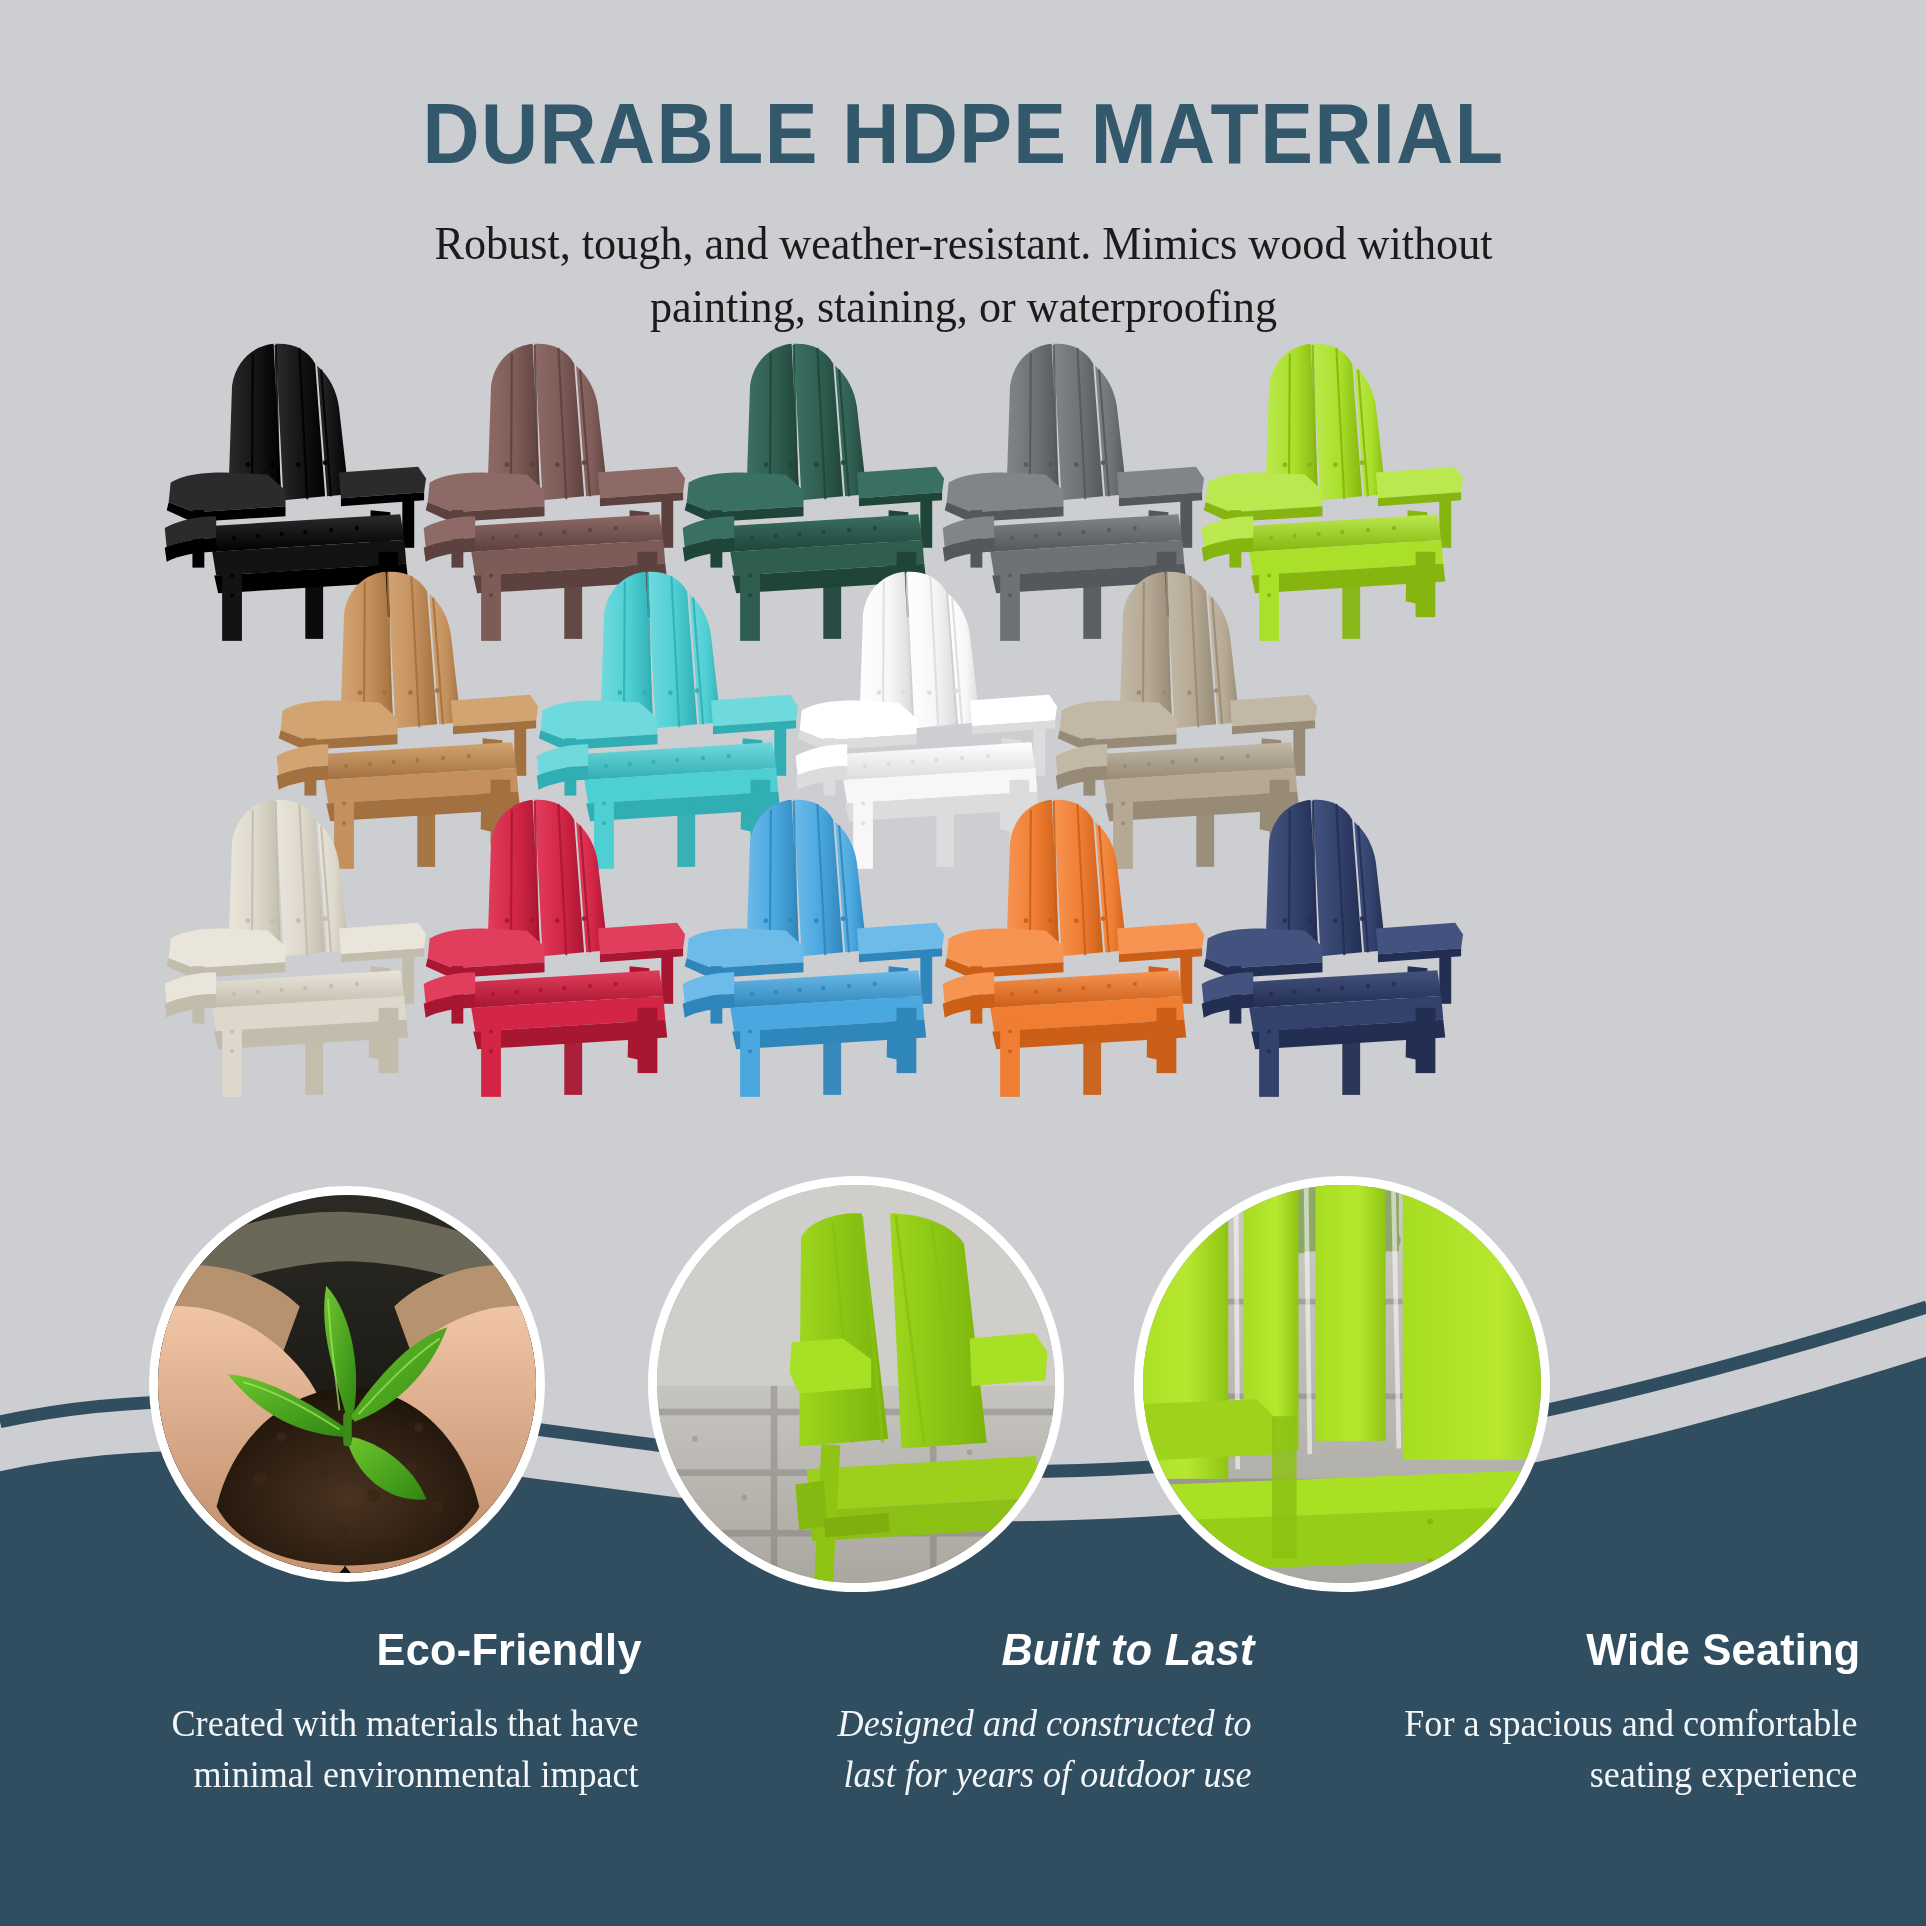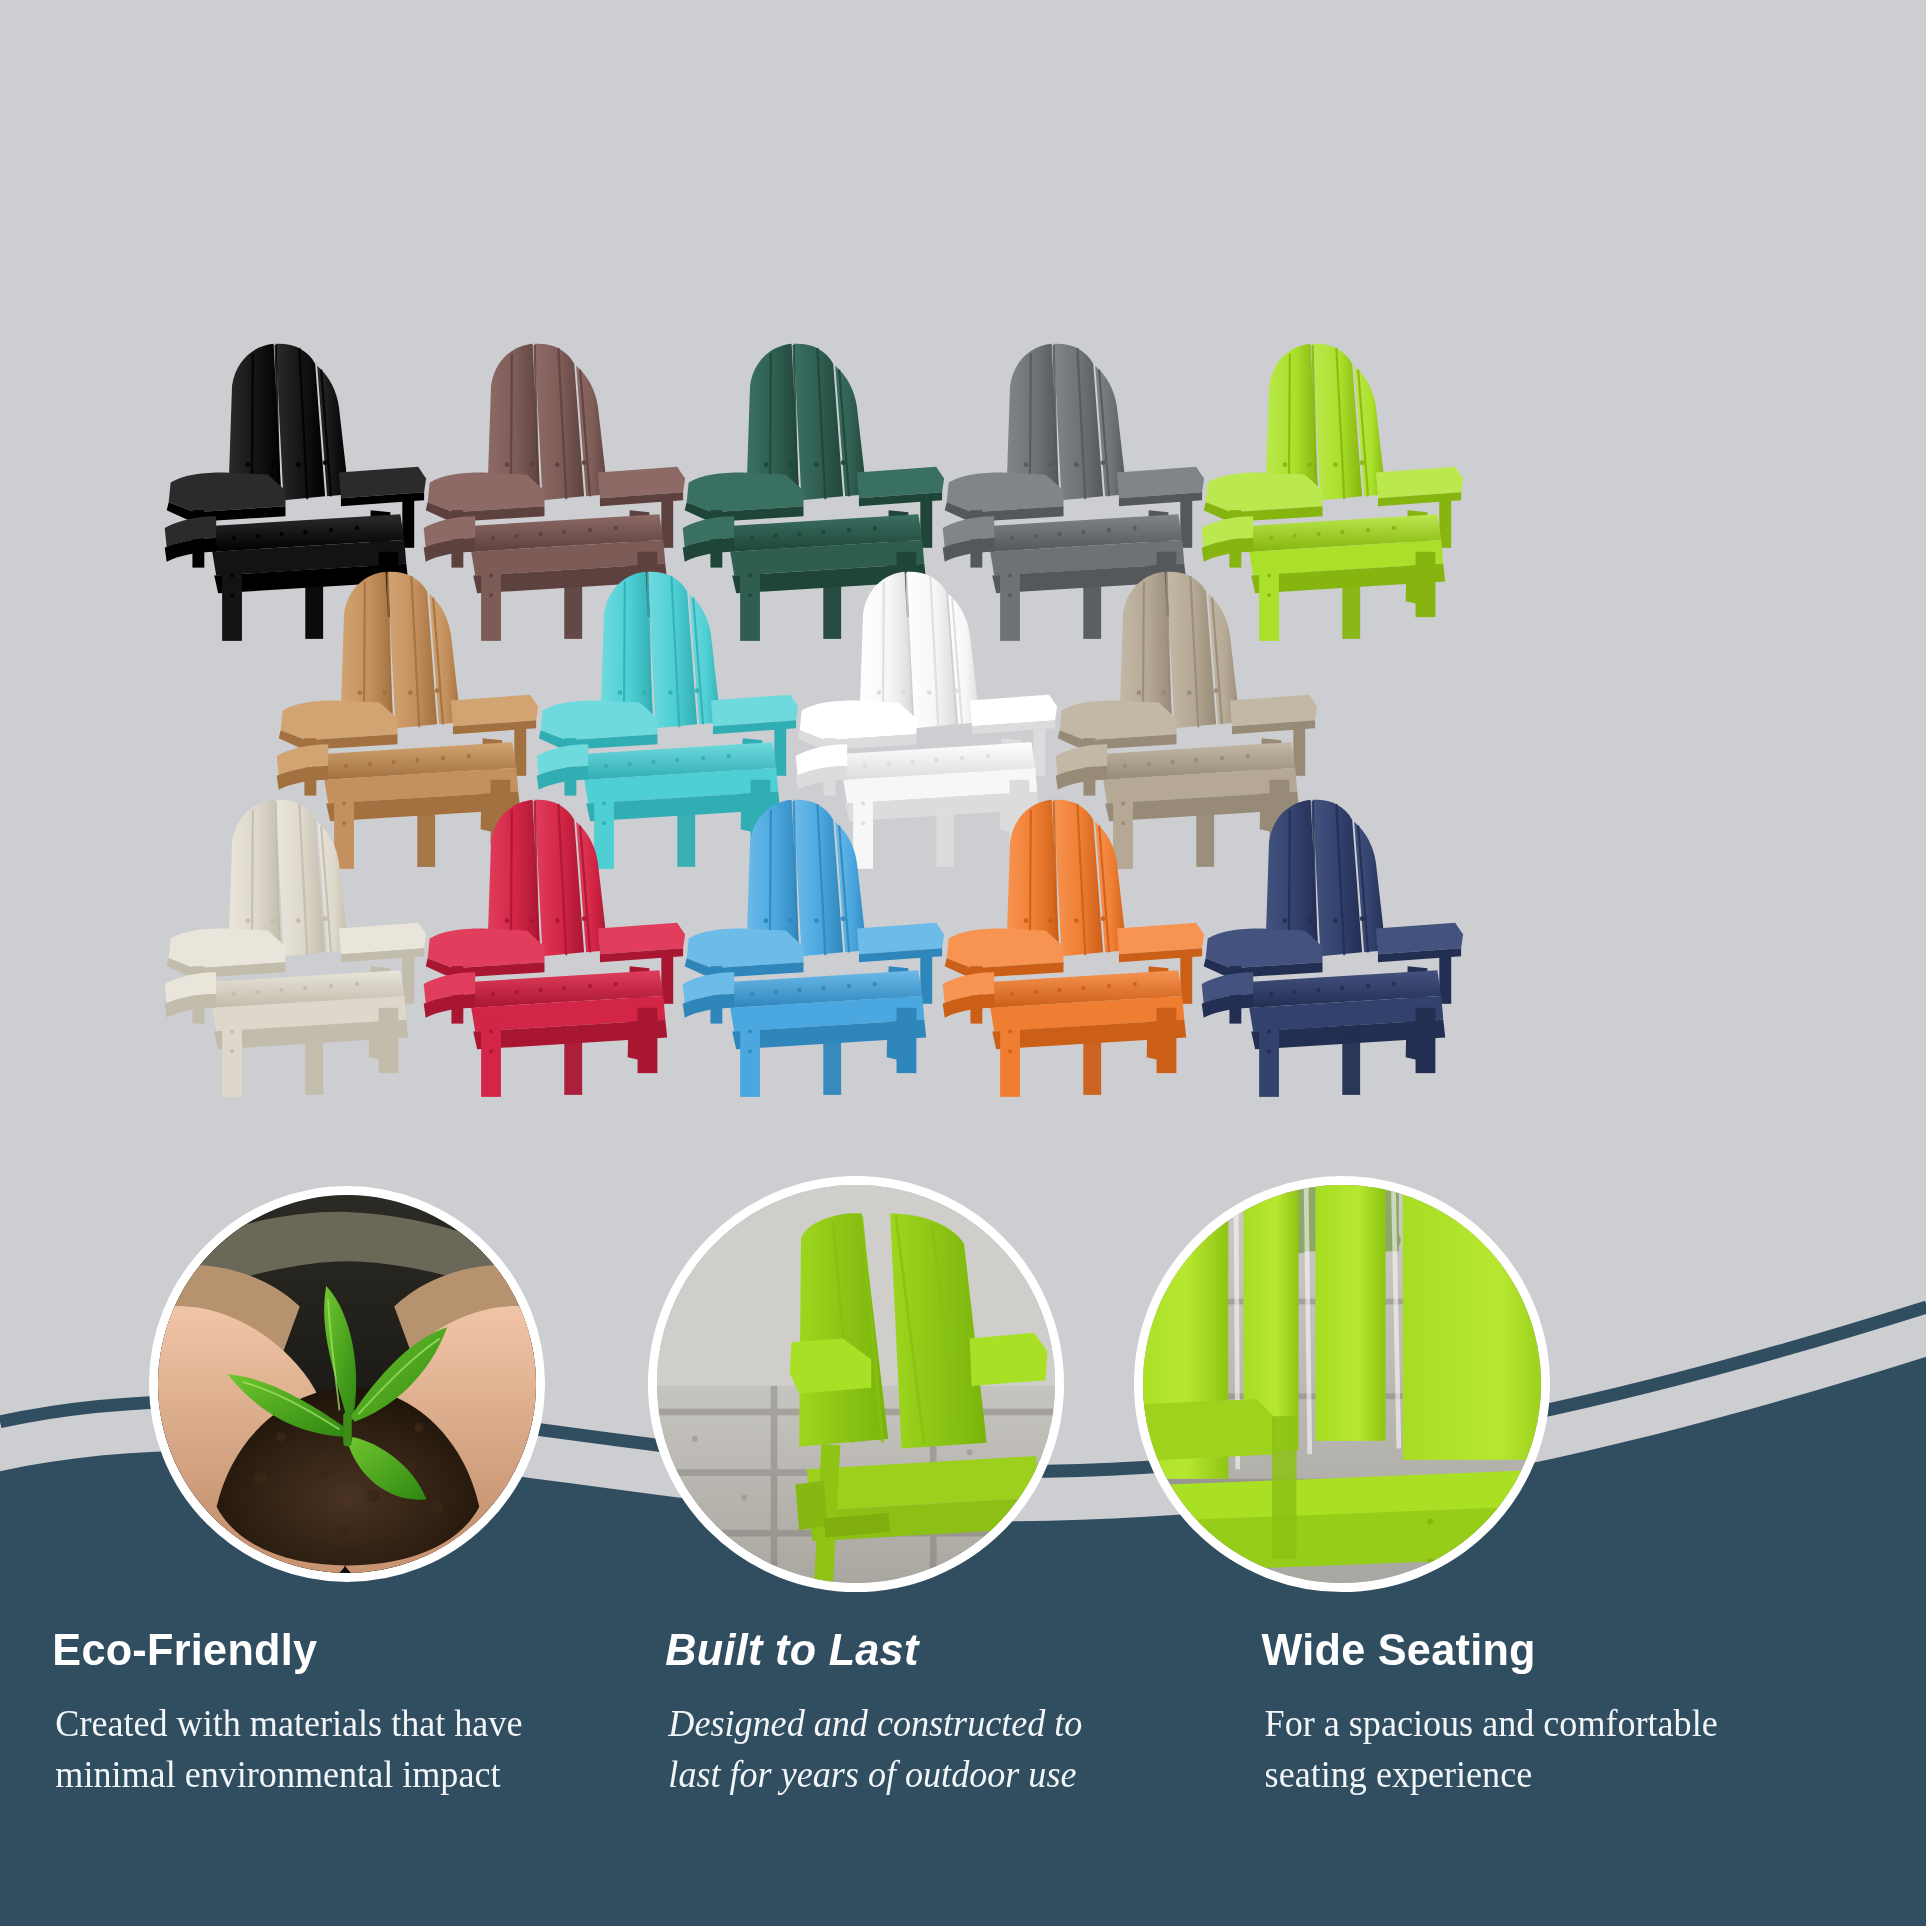--- a/index.html
+++ b/index.html
@@ -47,21 +47,21 @@
     position:absolute;
     border-radius:50%;
     border:9px solid #ffffff;
     overflow:hidden;
     background:#9aa0a6;
   }
   .circ .photo { position:absolute; inset:0; }
 
   
   .feats { position:absolute; left:0; top:1624px; width:1927px; }
-  .feat { position:absolute; text-align:left; }
+  .feat { position:absolute; text-align:right; }
   .feat h3 {
     font-family:"Liberation Sans Narrow","Liberation Sans",sans-serif;
     font-weight:bold;
     font-size:45px;
     color:#ffffff;
     letter-spacing:0.3px;
     transform:scaleX(0.96);
   }
   .feat p {
     margin-top:22px;
@@ -70,20 +70,27 @@
     line-height:1.34;
     color:#f2f6f8;
     transform:scaleX(0.95);
   }
 </style>
 </head>
 <body style="background: rgb(205, 206, 209);">
 
 <div id="stage">
 
+  <div class="hdr">
+    <div class="title" style="color: rgb(51, 87, 107);">DURABLE HDPE MATERIAL</div>
+    <div class="sub">
+      <div>Robust, tough, and weather-resistant. Mimics wood without</div>
+      <div>painting, staining, or waterproofing</div>
+    </div>
+  </div>
 
   <div class="grid">
       <div class="chair" style="left: 137px; top: -50px; width: 297px; height: 327px;">
     <svg viewBox="0 0 300 330">
       <defs>
         <linearGradient id="g_black" x1="0" y1="0" x2="1" y2="0">
           <stop offset="0%" stop-color="#2b2b2b"></stop>
           <stop offset="55%" stop-color="#131313"></stop>
           <stop offset="100%" stop-color="#000000"></stop>
         </linearGradient>

